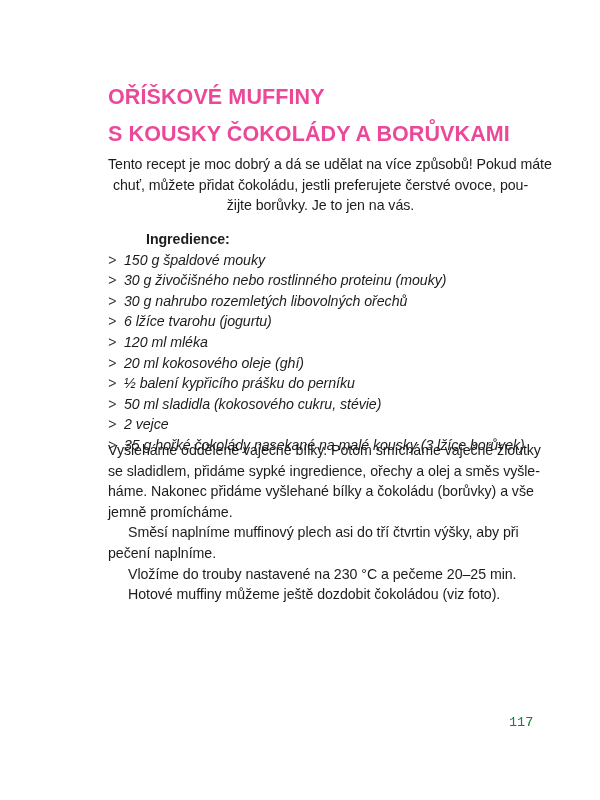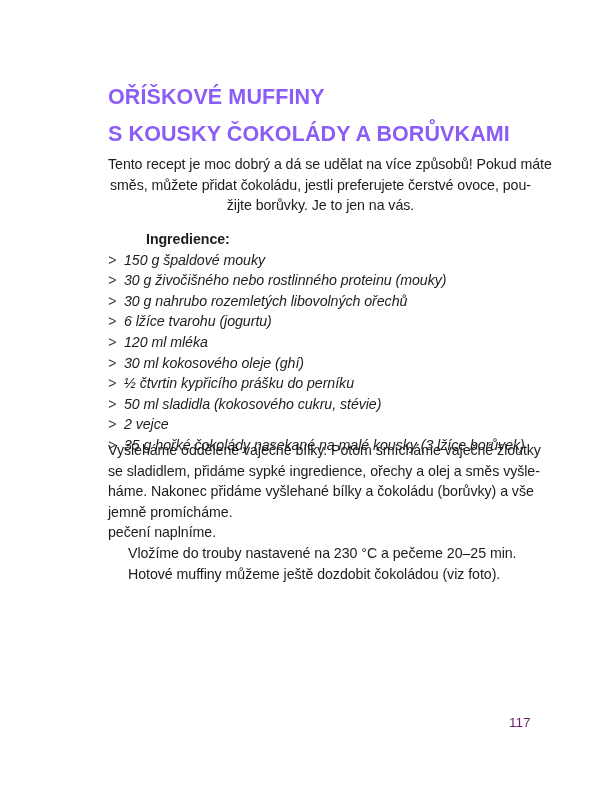--- a/index.html
+++ b/index.html
@@ -24,21 +24,21 @@
     .title {
       position: absolute;
       left: 108px;
       top: 79px;
       margin: 0;
       font-family: "Liberation Sans", "DejaVu Sans", sans-serif;
       font-weight: bold;
       font-size: 21.5px;
       line-height: 37px;
       letter-spacing: 0.1px;
-      color: #8b5cf6;
+      color: #ec4899;
     }
     .title span { display: block; white-space: nowrap; }
     .body-block {
       position: absolute;
       left: 108px;
       width: 425px;
       font-size: 14.2px;
       line-height: 20.6px;
       color: #1c1c1c;
       letter-spacing: -0.05px;
@@ -50,63 +50,65 @@
     .ing-list { list-style: none; margin: 0; padding: 0; font-style: italic; }
     .ing-item { display: block; white-space: nowrap; }
     .ing-bullet { display: inline-block; width: 16px; color: #333; }
     .method { top: 440px; }
     .indent { padding-left: 20px; }
     .page-number {
       position: absolute;
       left: 509px;
       top: 715px;
       font-size: 13.5px;
-      color: #701a75;
+      color: #15803d;
+      font-family: Liberation Mono, monospace;
     }
   </style>
 </head>
 <body>
 
 <div class="page">
 
   <h1 class="title">
     <span>OŘÍŠKOVÉ MUFFINY</span>
     <span>S KOUSKY ČOKOLÁDY A BORŮVKAMI</span>
   </h1>
 
   <div class="body-block intro">
     <span class="line">Tento recept je moc dobrý a dá se udělat na více způsobů! Pokud máte</span>
-    <span class="line">směs, můžete přidat čokoládu, jestli preferujete čerstvé ovoce, pou-</span>
+    <span class="line">chuť, můžete přidat čokoládu, jestli preferujete čerstvé ovoce, pou-</span>
     <span class="line">žijte borůvky. Je to jen na vás.</span>
   </div>
 
   <div class="body-block ingredients">
     <span class="ing-heading">Ingredience:</span>
     <ul class="ing-list">
       <li class="ing-item"><span class="ing-bullet">&gt;</span><span>150 g špaldové mouky</span></li>
       <li class="ing-item"><span class="ing-bullet">&gt;</span><span>30 g živočišného nebo rostlinného proteinu (mouky)</span></li>
       <li class="ing-item"><span class="ing-bullet">&gt;</span><span>30 g nahrubo rozemletých libovolných ořechů</span></li>
       <li class="ing-item"><span class="ing-bullet">&gt;</span><span>6 lžíce tvarohu (jogurtu)</span></li>
       <li class="ing-item"><span class="ing-bullet">&gt;</span><span>120 ml mléka</span></li>
-      <li class="ing-item"><span class="ing-bullet">&gt;</span><span>30 ml kokosového oleje (ghí)</span></li>
-      <li class="ing-item"><span class="ing-bullet">&gt;</span><span>½ čtvrtin kypřicího prášku do perníku</span></li>
+      <li class="ing-item"><span class="ing-bullet">&gt;</span><span>20 ml kokosového oleje (ghí)</span></li>
+      <li class="ing-item"><span class="ing-bullet">&gt;</span><span>½ balení kypřicího prášku do perníku</span></li>
       <li class="ing-item"><span class="ing-bullet">&gt;</span><span>50 ml sladidla (kokosového cukru, stévie)</span></li>
       <li class="ing-item"><span class="ing-bullet">&gt;</span><span>2 vejce</span></li>
       <li class="ing-item"><span class="ing-bullet">&gt;</span><span>35 g hořké čokolády nasekané na malé kousky (3 lžíce borůvek)</span></li>
     </ul>
   </div>
 
   <div class="body-block method">
     <div>
       <span class="line">Vyšleháme oddělené vaječné bílky. Potom smícháme vaječné žloutky</span>
       <span class="line">se sladidlem, přidáme sypké ingredience, ořechy a olej a směs vyšle-</span>
       <span class="line">háme. Nakonec přidáme vyšlehané bílky a čokoládu (borůvky) a vše</span>
       <span class="line">jemně promícháme.</span>
     </div>
     <div>
+      <span class="line indent">Směsí naplníme muffinový plech asi do tří čtvrtin výšky, aby při</span>
       <span class="line">pečení naplníme.</span>
     </div>
     <div>
       <span class="line indent">Vložíme do trouby nastavené na 230 °C a pečeme 20–25 min.</span>
     </div>
     <div>
       <span class="line indent">Hotové muffiny můžeme ještě dozdobit čokoládou (viz foto).</span>
     </div>
   </div>
 

